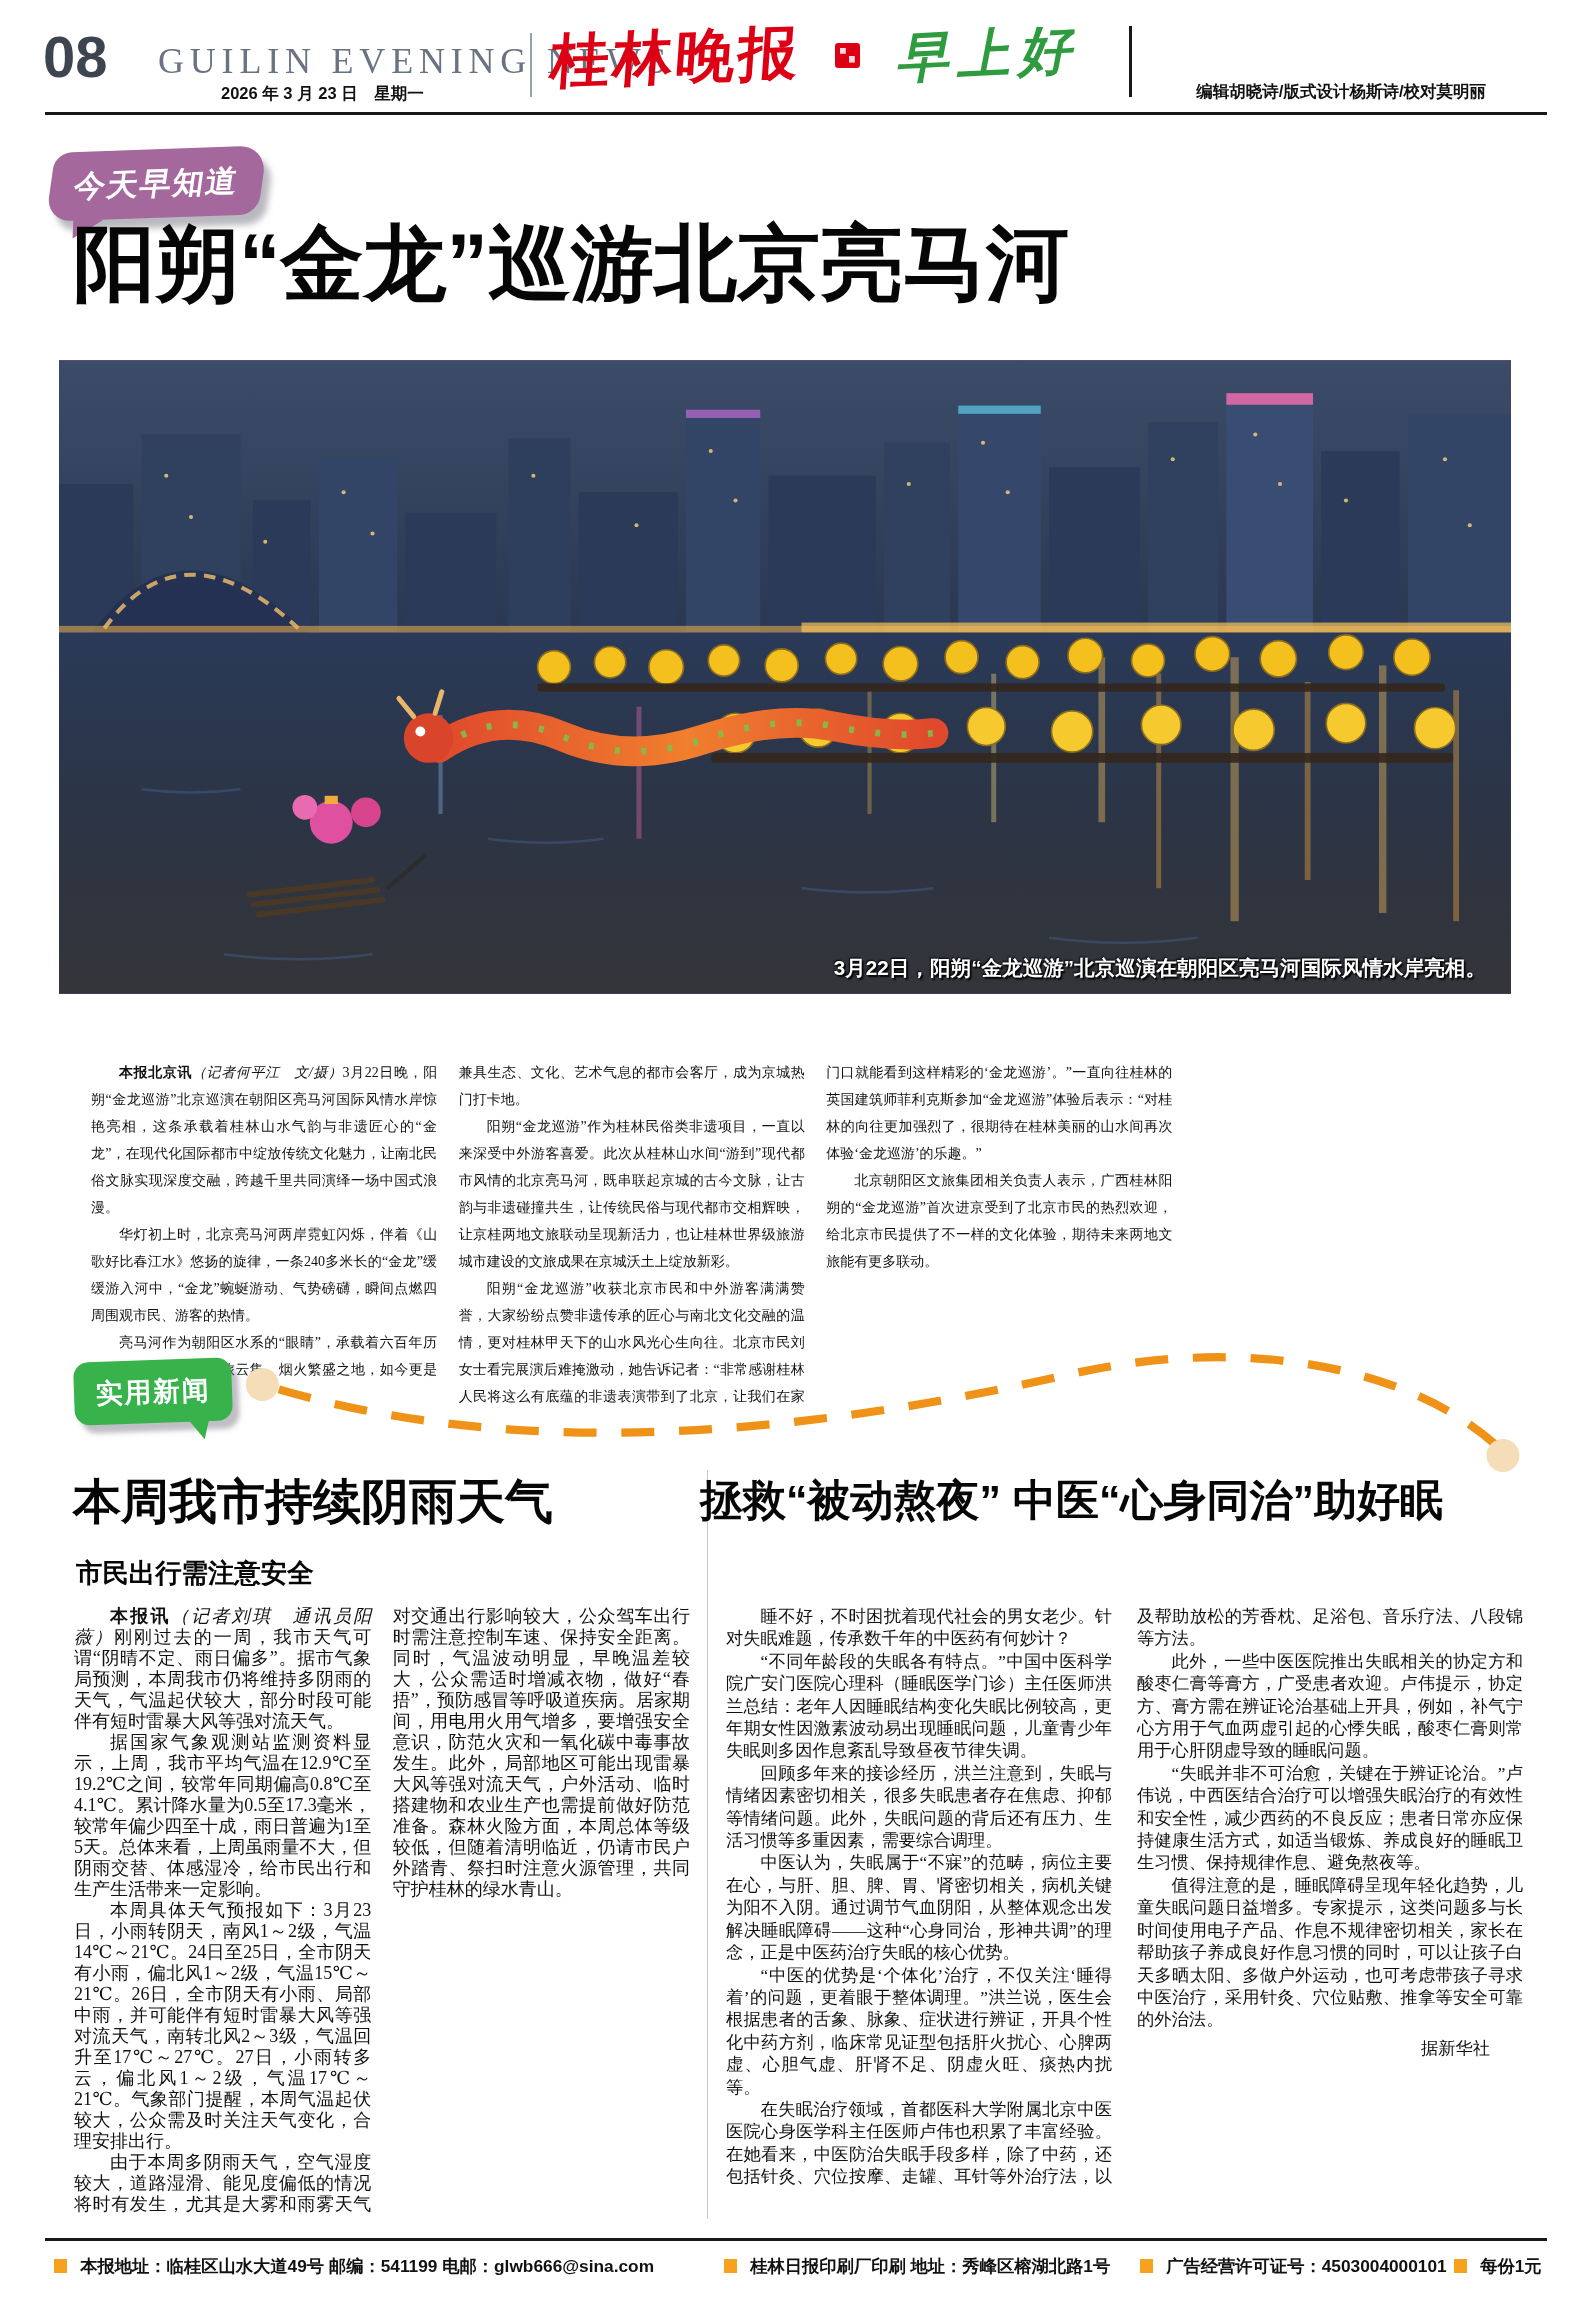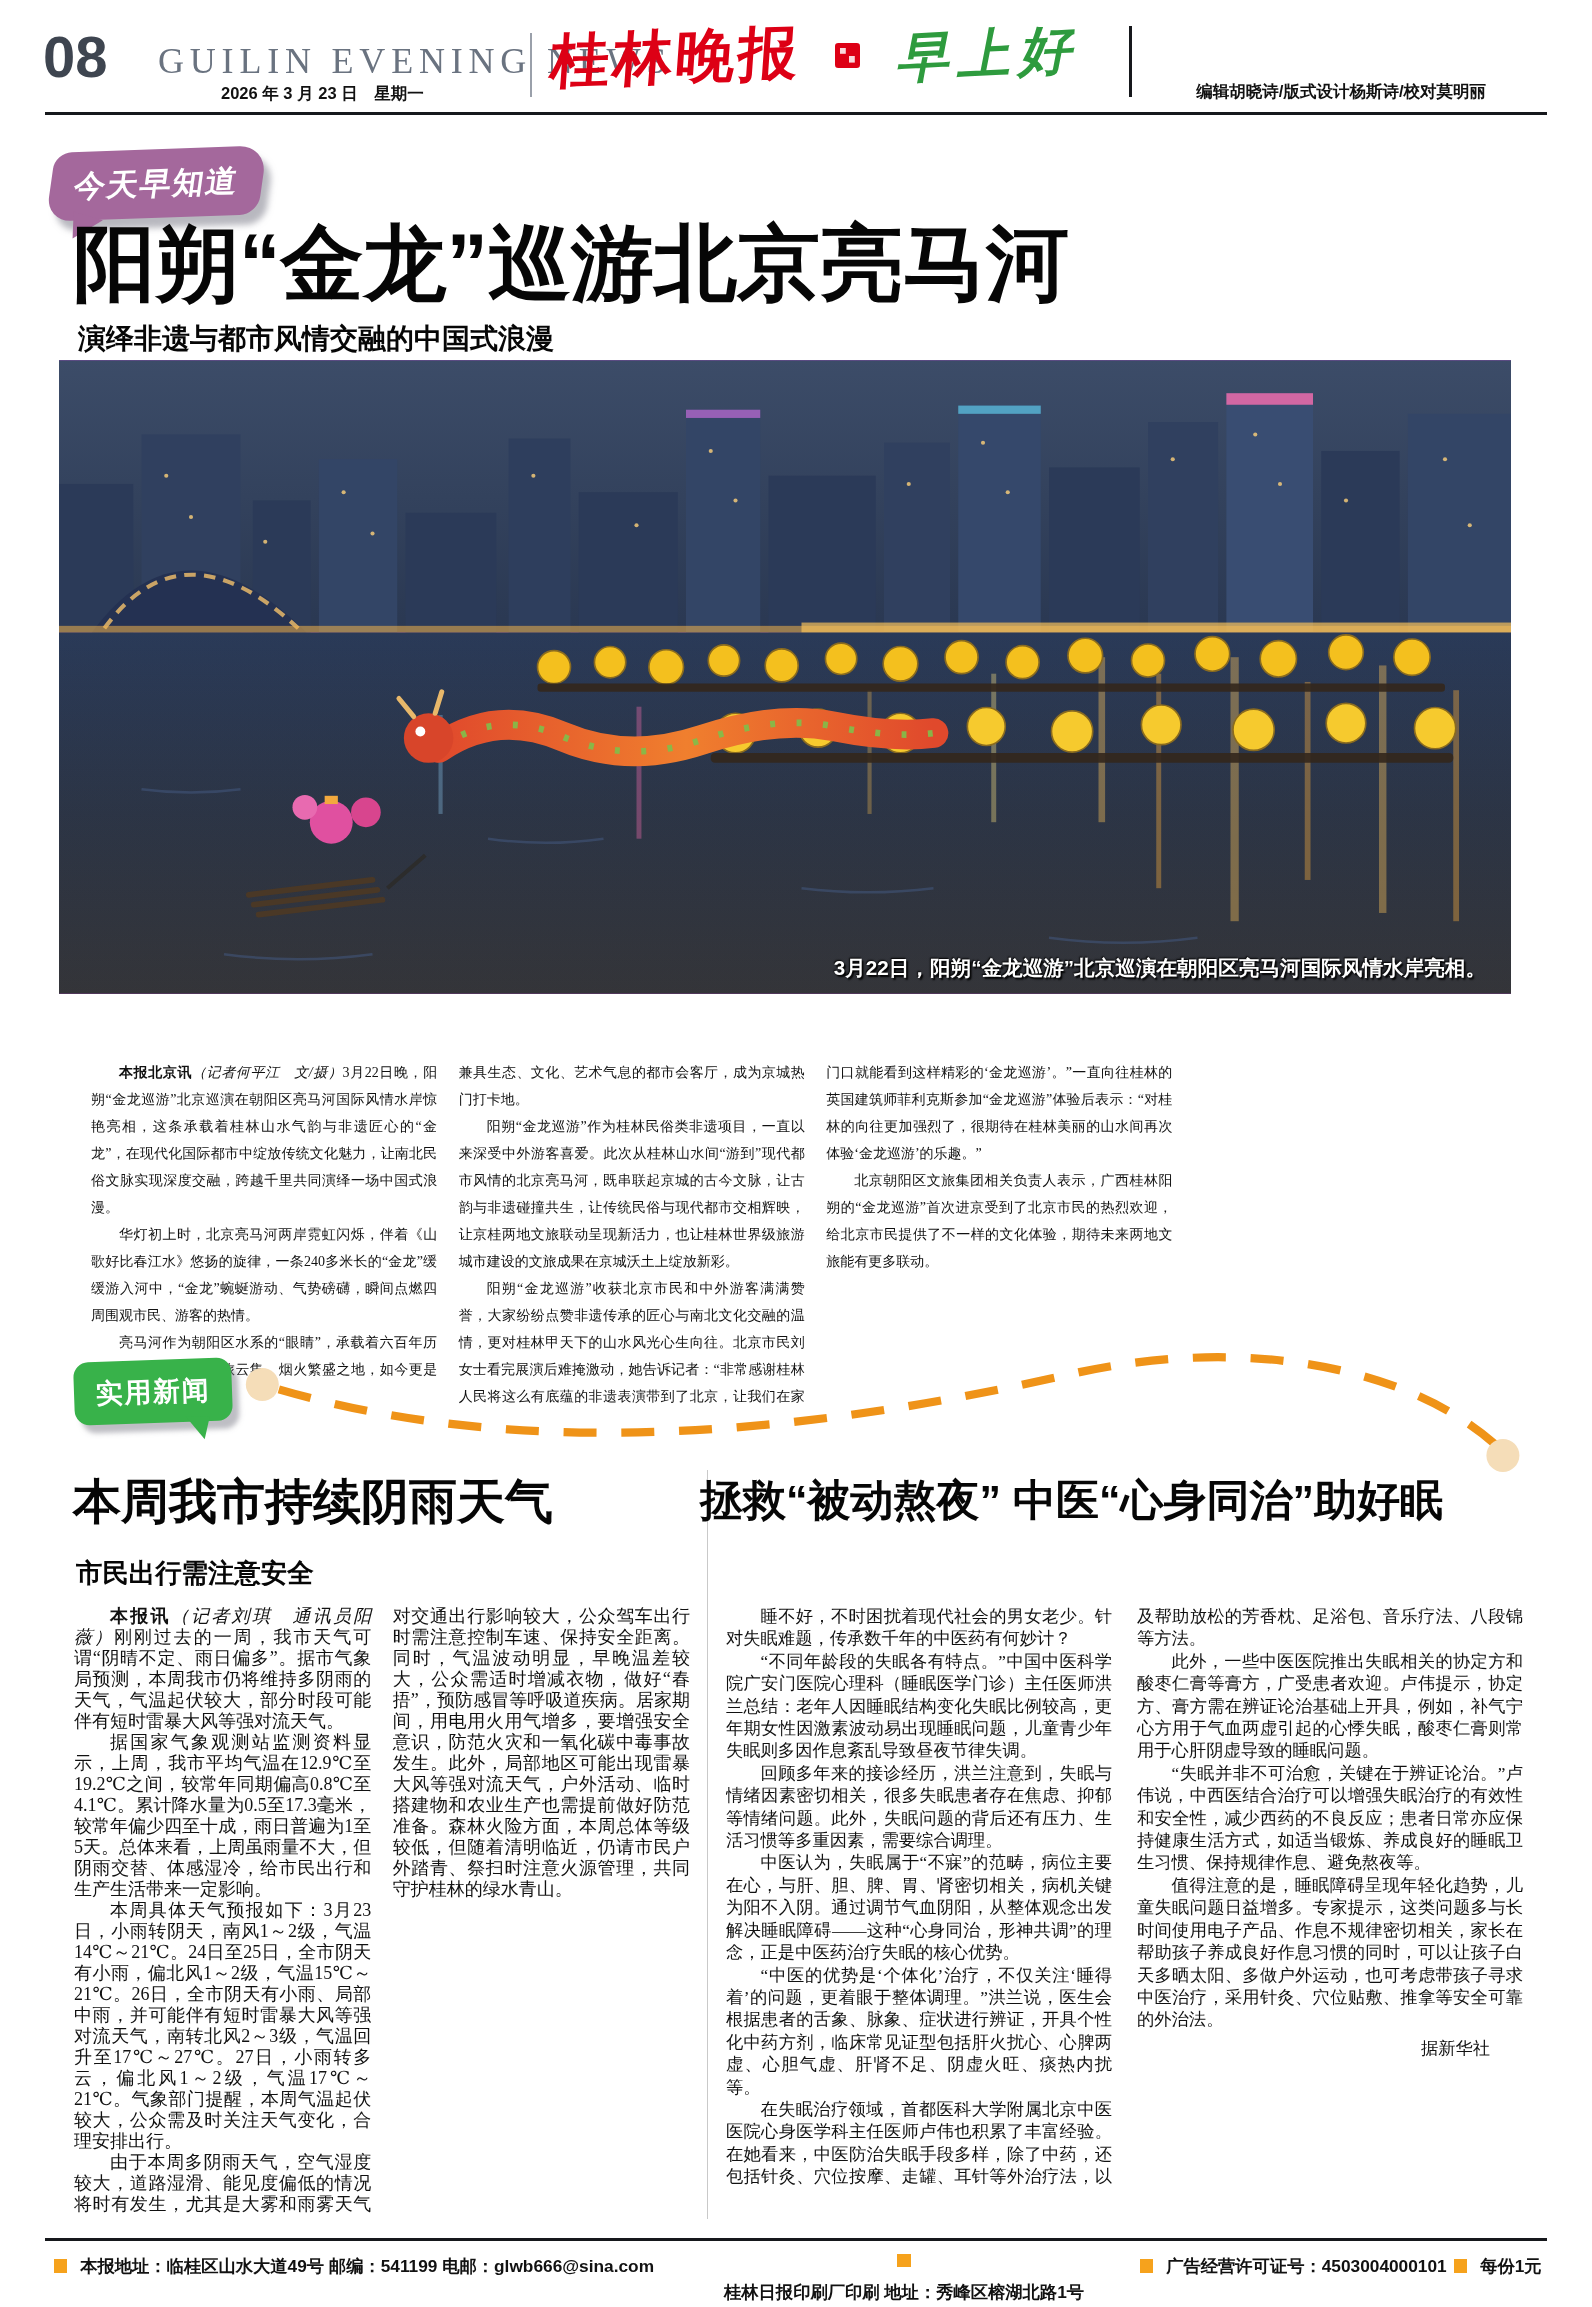--- a/index.html
+++ b/index.html
@@ -86,21 +86,21 @@
   .sleep-body{left:726px;top:1606px;width:797px;height:624px;
               column-count:2;column-gap:25px;font-size:17.3px;line-height:22.4px;}
   .sleep-body p.source{text-indent:0;text-align:right;font-weight:400;
               font-family:"Liberation Sans","DejaVu Sans",sans-serif;padding-right:33px;margin-top:5px;}
 
   
   .footer-rule{left:45px;top:2238px;width:1502px;height:3.3px;background:#16181c;}
   .footer-item{top:2254px;font-family:"Liberation Sans","DejaVu Sans",sans-serif;
                font-weight:700;font-size:17.3px;color:#111;display:flex;align-items:center;gap:13px;}
   .fsq{display:inline-block;width:13.2px;height:13.2px;background:#f6a21c;flex:0 0 auto;}
-  .fi1{left:54px;} .fi2{left:724px;flex-direction:column;} .fi3{left:1140px;} .fi4{left:1454px;}
+  .fi1{left:54px;} .fi2{left:724px;} .fi3{left:1140px;} .fi4{left:1454px;}
 </style>
 </head>
 <body>
 
 <div id="page">
 
   <div class="abs page-num">08</div>
   <div class="abs masthead-en">GUILIN EVENING NEWS</div>
   <div class="abs header-date">2026 年 3 月 23 日　星期一</div>
   <div class="abs vrule1"></div>
@@ -108,21 +108,20 @@
   <div class="abs masthead-seal"></div>
   <div class="abs greeting">早上好</div>
   <div class="abs vrule2"></div>
   <div class="abs header-staff">编辑胡晓诗/版式设计杨斯诗/校对莫明丽</div>
   <div class="abs header-rule"></div>
 
   <div class="abs badge-today">
     <span>今天早知道</span>
   </div>
   <div class="abs lead-headline">阳朔“金龙”巡游北京亮马河</div>
-  <div class="abs lead-subhead">演绎非遗与都市风情交融的中国式浪漫</div>
 
   <div class="abs lead-photo">
     <svg width="1452" height="634" viewBox="0 0 1760 768">
       <defs>
         <linearGradient id="sky" x1="0" y1="0" x2="0" y2="1">
           <stop offset="0" stop-color="#3c4c68"></stop>
             <stop offset="1" stop-color="#2a3852"></stop>
         </linearGradient>
         <linearGradient id="water" x1="0" y1="0" x2="0" y2="1">
           <stop offset="0" stop-color="#2a3a58"></stop>

